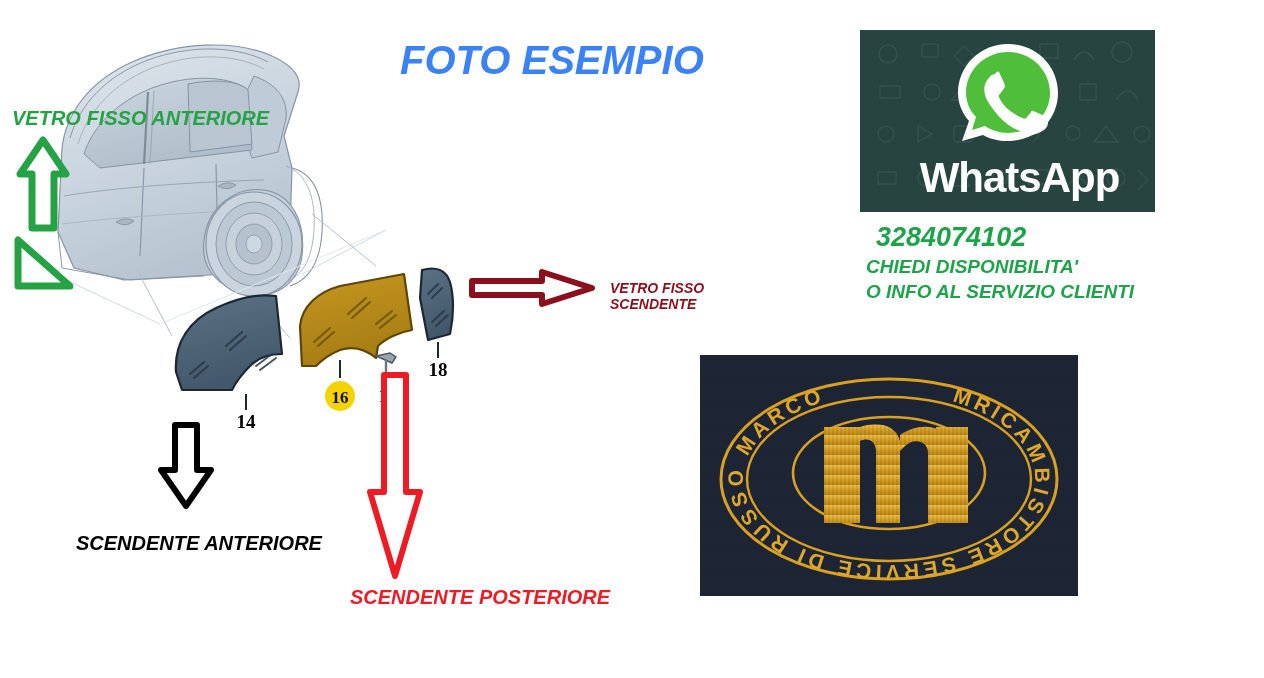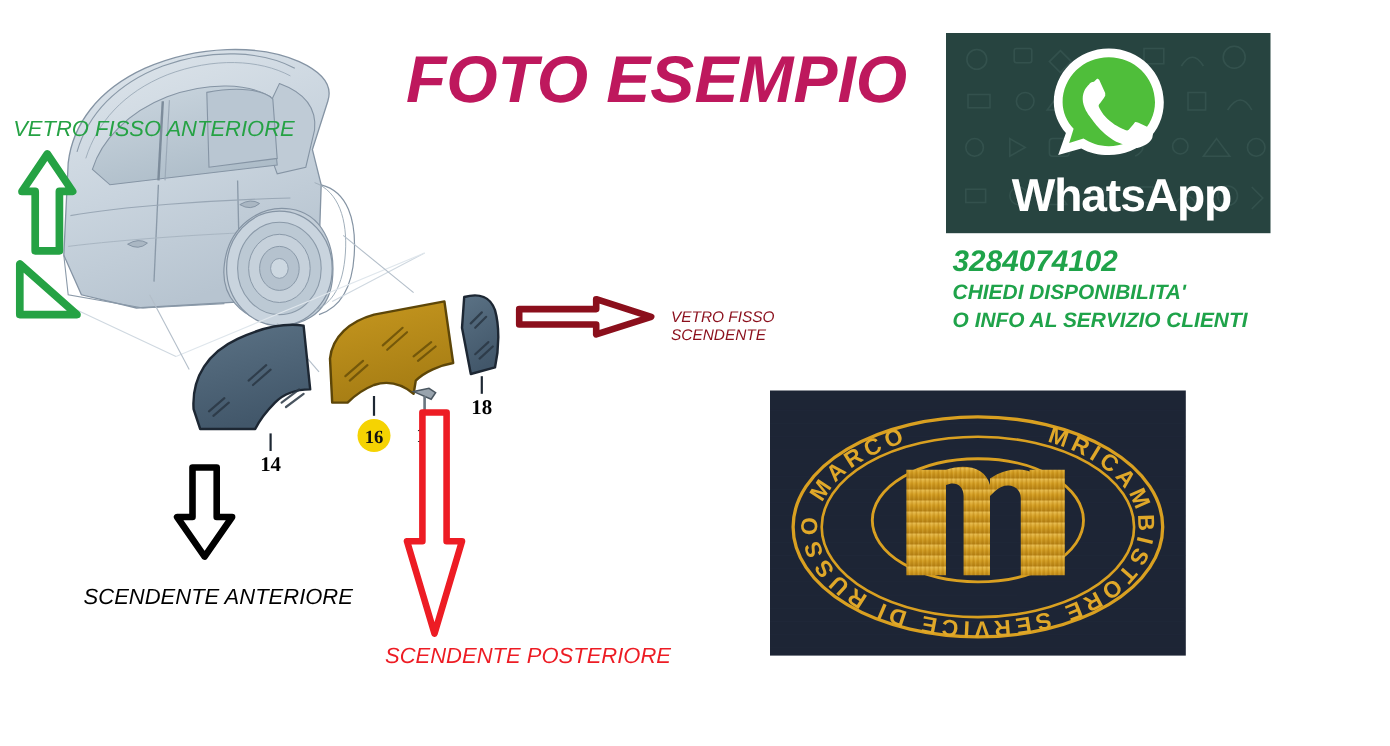--- a/index.html
+++ b/index.html
@@ -5,33 +5,33 @@
   html,body{margin:0;padding:0;background:#ffffff;}
   body{
     width:1264px;height:678px;position:relative;overflow:hidden;
     font-family:"Liberation Sans","DejaVu Sans",sans-serif;
     background:#ffffff;
   }
   .abs{position:absolute;}
 
   
   #page-title{
-    left:369px;top:38px;
-    font-size:60px;font-weight:bold;font-style:italic;
-    color:#be185d;letter-spacing:0px;white-space:nowrap;
+    left:400px;top:38px;
+    font-size:40px;font-weight:bold;font-style:italic;
+    color:#3b82f6;letter-spacing:0px;white-space:nowrap;
   }
 
   
   #car-illustration{left:40px;top:18px;width:360px;height:330px;}
 
   
   #glass-panels{left:150px;top:250px;width:360px;height:180px;}
 
   
-  .callout{font-weight:normal;font-style:italic;white-space:nowrap;line-height:1.15;}
+  .callout{font-weight:bold;font-style:italic;white-space:nowrap;line-height:1.15;}
   #label-vetro-fisso-anteriore{
     left:12px;top:107px;font-size:20px;color:#25a244;z-index:6;
   }
   #label-vetro-fisso-posteriore{
     left:610px;top:280px;font-size:14px;color:#8b0f1c;z-index:6;
   }
   #label-scendente-anteriore{
     left:76px;top:508px;font-size:20px;color:#000000;z-index:6;margin-top:24px;
   }
   #label-scendente-posteriore{
@@ -57,21 +57,21 @@
     position:absolute;left:0;right:0;top:124px;text-align:center;
     color:#ffffff;font-size:42px;font-weight:bold;letter-spacing:-1px;
     font-family:"Liberation Sans","DejaVu Sans",sans-serif;
     margin-left:24px;
   }
 
   
   #contact-block{left:866px;top:222px;width:380px;}
   #contact-phone{
     font-size:27px;font-weight:bold;font-style:italic;color:#1fa34a;
-    line-height:1.18;white-space:nowrap;
+    margin-left:10px;line-height:1.18;white-space:nowrap;
   }
   .contact-line{
     font-size:19px;font-weight:bold;font-style:italic;color:#1fa34a;
     line-height:1.32;white-space:nowrap;
   }
 
   
   #shop-logo-photo{
     left:700px;top:355px;width:378px;height:241px;
     background:#1d2535;overflow:hidden;

